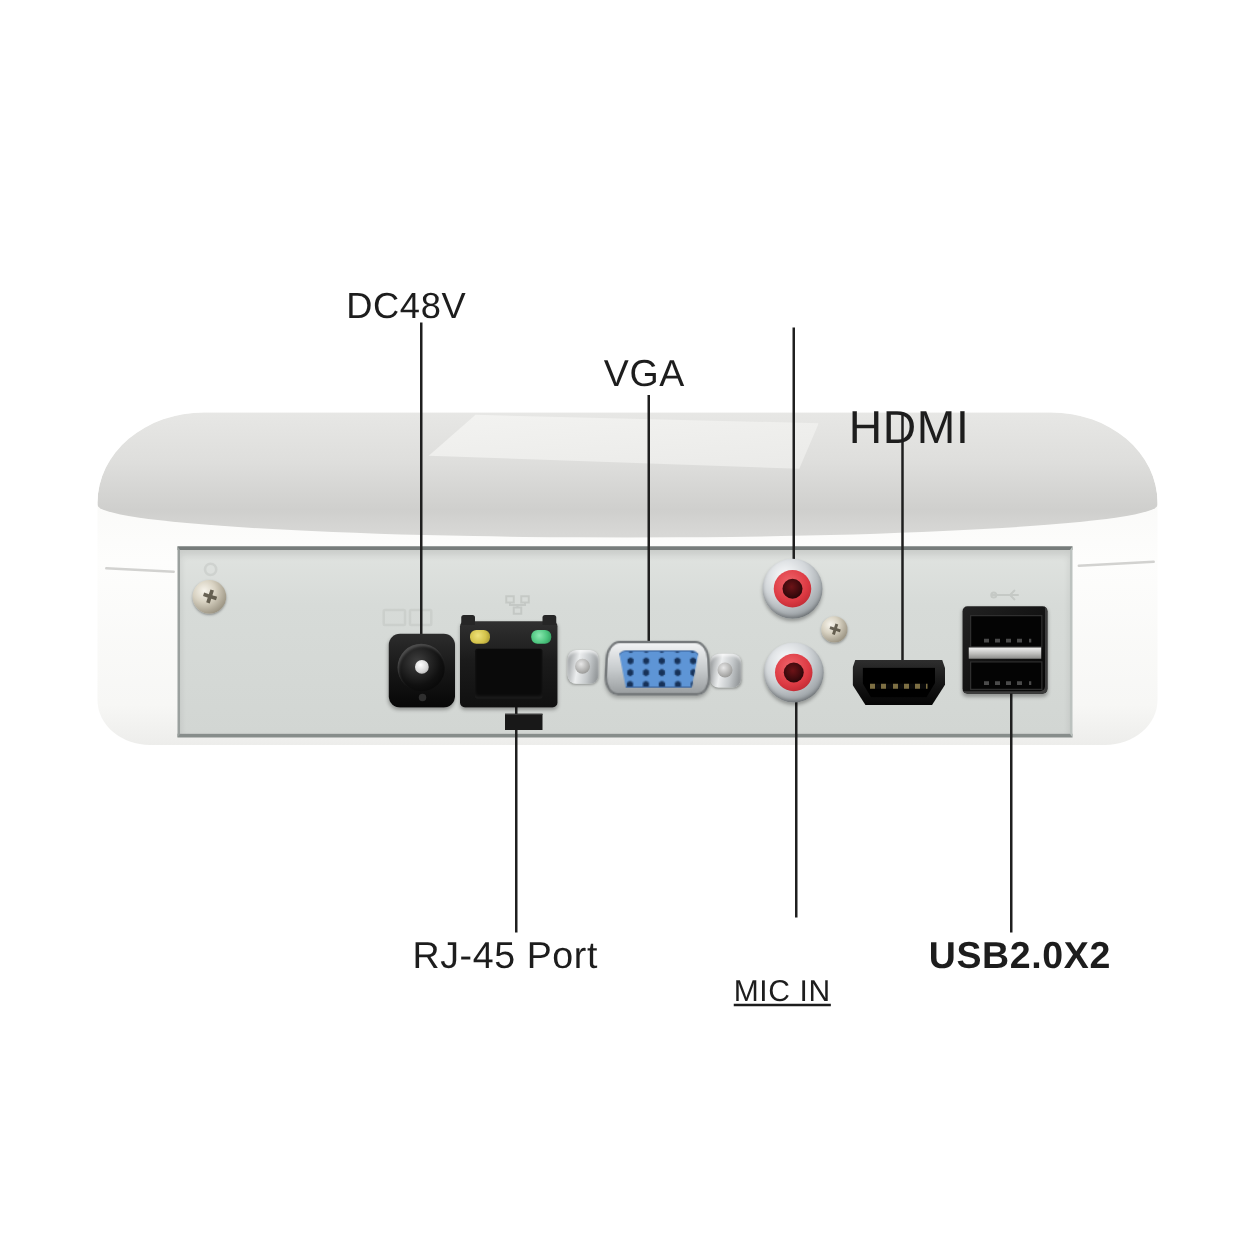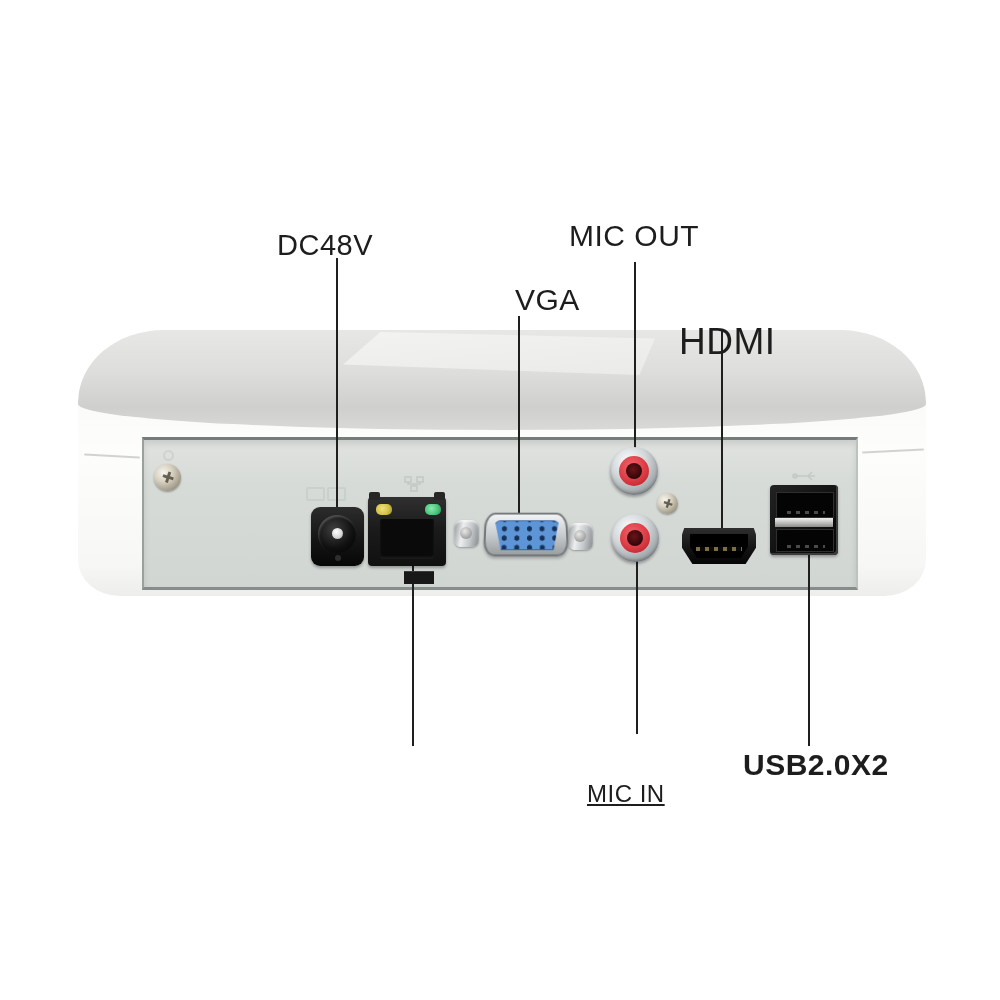--- a/index.html
+++ b/index.html
@@ -208,19 +208,19 @@
     <div class="usb-slot usb-slot-top">
       <div class="usb-contacts"></div>
     </div>
     <div class="usb-divider"></div>
     <div class="usb-slot usb-slot-bottom">
       <div class="usb-contacts"></div>
     </div>
   </div>
 
   <div class="callout" style="left:277px;top:229px;font-size:29px;text-align:right;">DC48V</div>
-  <div class="callout" style="left:483px;top:283px;font-size:30px;margin-left:32px;">VGA</div>
-  <div class="callout" style="left:569px;top:219px;font-size:30px;">MIC OUT</div>
+  <div class="callout" style="left:483px;top:283px;font-size:30px;">VGA</div>
   <div class="callout" style="left:679px;top:288px;font-size:37px;margin-top:33px;">HDMI</div>
+  <div class="callout" style="left:330px;top:748px;font-size:30px;">RJ-45 Port</div>
   <div class="callout" style="left:587px;top:780px;font-size:24px;text-decoration:underline;">MIC IN</div>
   <div class="callout" style="left:743px;top:748px;font-size:30px;font-weight:bold;">USB2.0X2</div>
 
 </div>
 
 </body></html>

